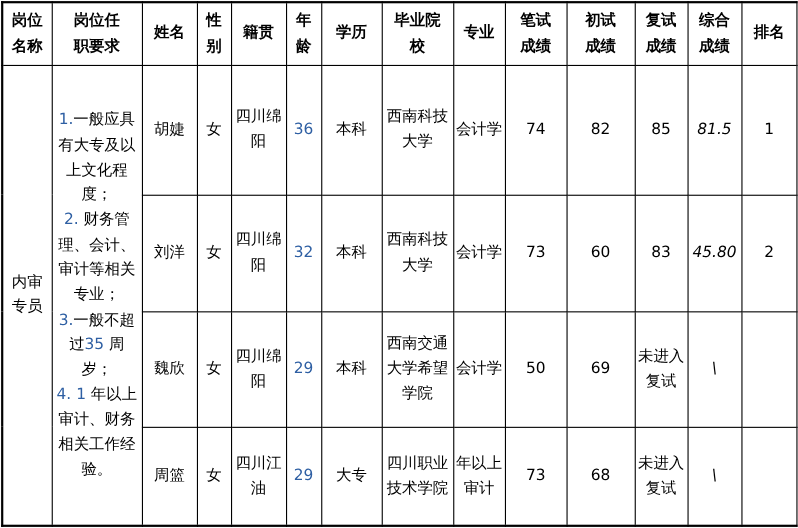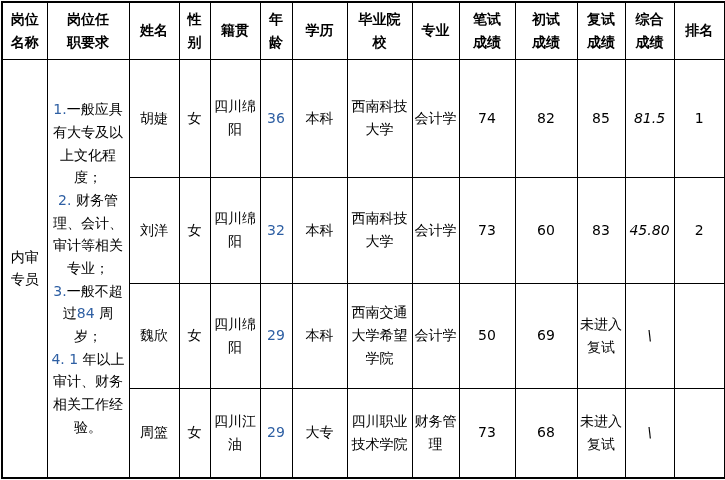--- a/index.html
+++ b/index.html
@@ -102,21 +102,21 @@
 成绩</th>
           <th>排名</th>
         </tr>
     </thead>
     <tbody>
         <tr class="r0">
           <td rowspan="4" class="c-position">内审专员</td>
           <td rowspan="4" class="c-requirements">
             <div class="req-item"><span class="num-blue">1.</span><span>一般应具有大专及以上文化程度；</span></div>
             <div class="req-item"><span class="num-blue">2.</span><span> 财务管理、会计、审计等相关专业；</span></div>
-            <div class="req-item"><span class="num-blue">3.</span><span>一般不超过</span><span class="num-blue">84</span><span> 周岁；</span></div>
+            <div class="req-item"><span class="num-blue">3.</span><span>一般不超过</span><span class="num-blue">35</span><span> 周岁；</span></div>
             <div class="req-item"><span class="num-blue">4.</span><span> </span><span class="num-blue">1</span><span> 年以上审计、财务相关工作经验。</span></div>
           </td>
           <td class="c-name">胡婕</td>
           <td class="c-gender">女</td>
           <td class="c-origin">四川绵阳</td>
           <td class="c-age">36</td>
           <td class="c-education">本科</td>
           <td class="c-school">西南科技大学</td>
           <td class="c-major">会计学</td>
           <td class="c-written_score">74</td>
@@ -153,21 +153,21 @@
           <td class="c-overall_score">\</td>
           <td class="c-rank"></td>
         </tr>
         <tr class="r3">
           <td class="c-name">周篮</td>
           <td class="c-gender">女</td>
           <td class="c-origin">四川江油</td>
           <td class="c-age">29</td>
           <td class="c-education">大专</td>
           <td class="c-school">四川职业技术学院</td>
-          <td class="c-major">财务管理</td>
+          <td class="c-major">年以上审计</td>
           <td class="c-written_score">73</td>
           <td class="c-first_score">68</td>
           <td class="c-retest_score">未进入复试</td>
           <td class="c-overall_score">\</td>
           <td class="c-rank"></td>
         </tr>
       </tbody>
   </table>
 </div>
 

